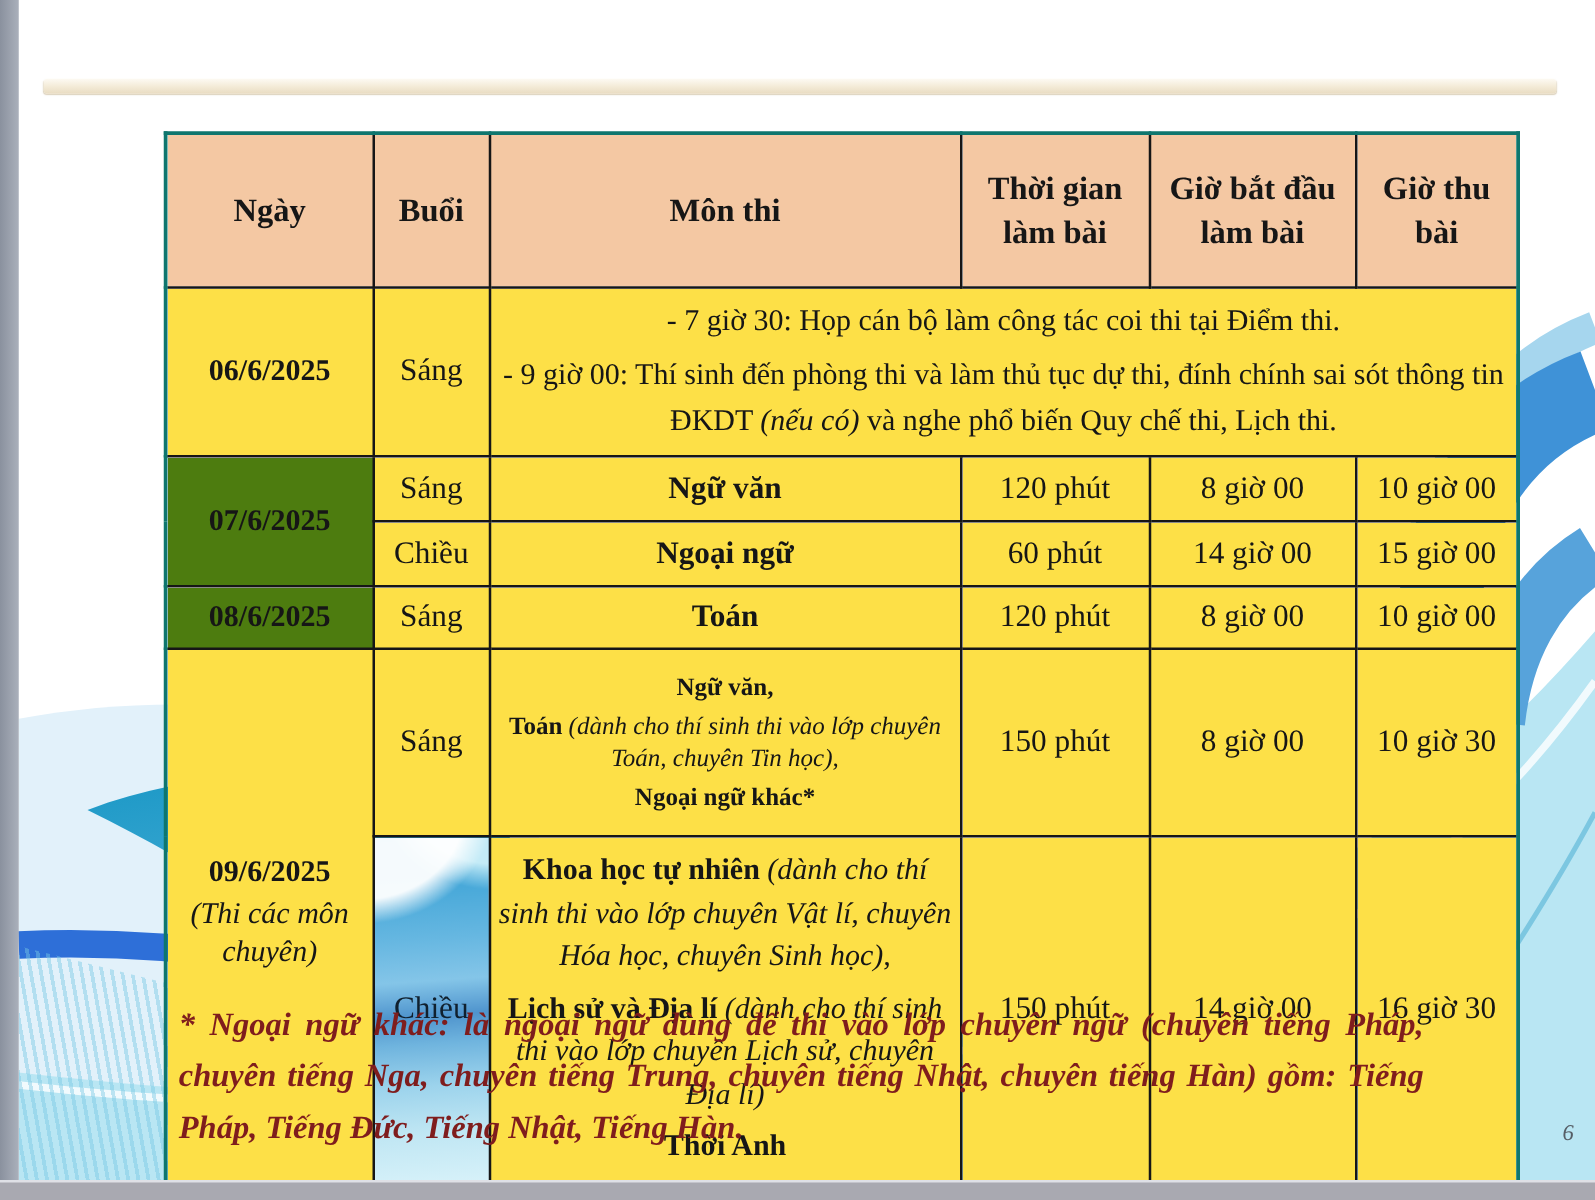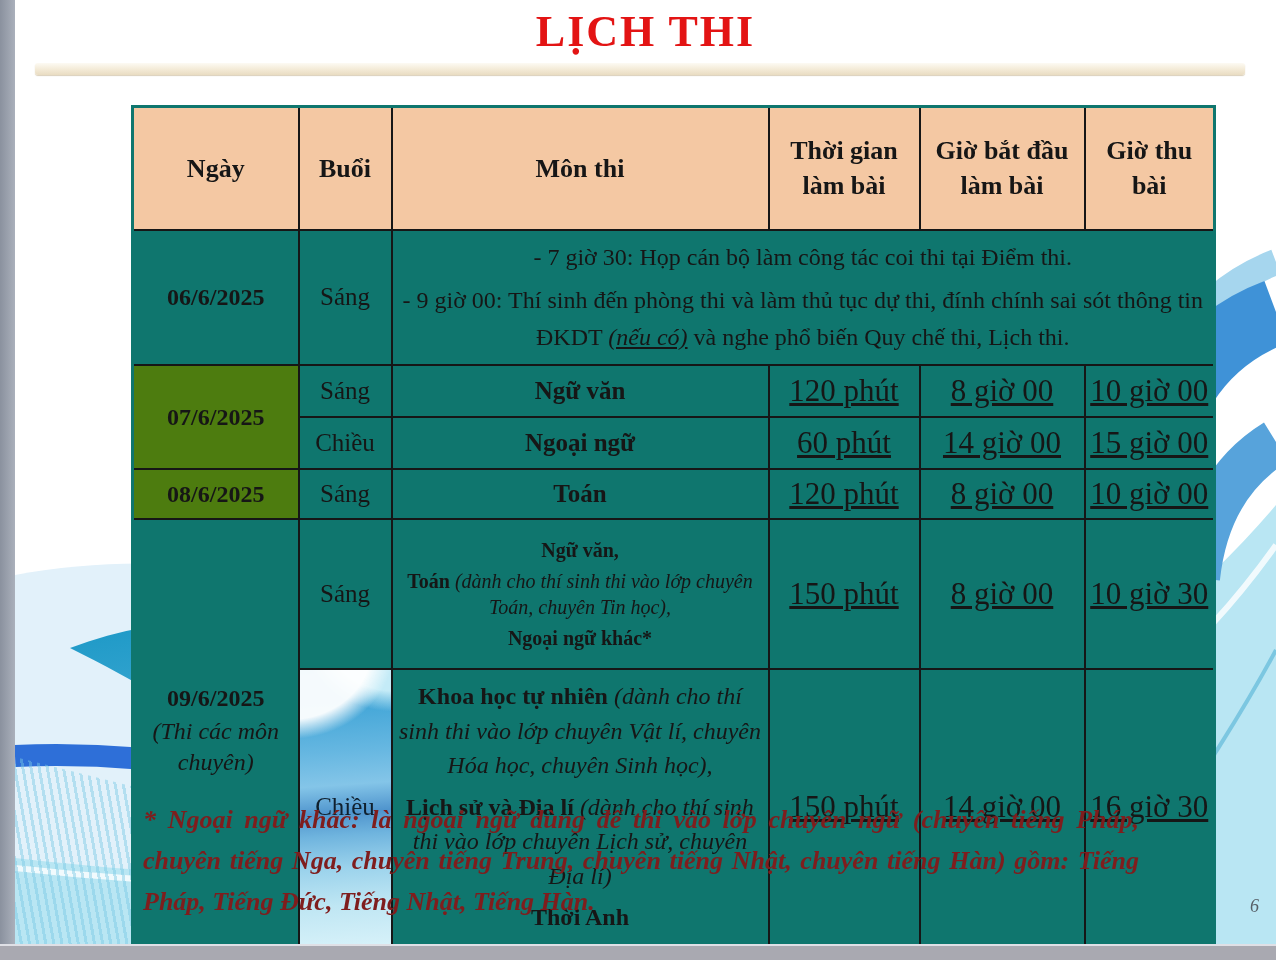--- a/index.html
+++ b/index.html
@@ -35,27 +35,27 @@
     position:absolute;left:131px;top:105px;width:1082px;z-index:3;
     border-collapse:collapse;table-layout:fixed;
     border:3px solid #0f766e;
     background:transparent;
   }
   .schedule th,.schedule td{
     border:2px solid #161616; vertical-align:middle; text-align:center;
     padding:2px 4px; overflow:hidden;
   }
   .peach{background:#f4c8a3;}
-  .green{background:#0f766e;}
+  .green{background:#fde047;}
   .whitebg{background:#4d7c0f;}
   .schedule th{font-size:26px;font-weight:bold;line-height:1.35;}
   .date{font-size:24px;font-weight:bold;}
   .session{font-size:25px;}
   .subject{font-size:25px;font-weight:bold;}
-  .val{font-size:31px;text-decoration:underline;}
+  .val{font-size:25px;}
   .notes-cell{text-align:justify;padding:4px 14px;}
   .notes-cell p{margin:6px 0;font-size:24px;line-height:1.55;}
   .subject-multi p{margin:5px 0;font-size:20px;line-height:1.3;}
   .subject-multi2 p{margin:7px 0;font-size:24px;line-height:1.44;}
   
   .decor-cell{
     background:
       radial-gradient(150px 130px at -12% -8%, rgba(255,255,255,.95) 0 55%, rgba(255,255,255,0) 70%),
       radial-gradient(150px 120px at 105% -12%, #c4ebf7 0 45%, rgba(0,0,0,0) 62%),
       linear-gradient(176deg,#2f9fd2 0%,#45a7d8 14%,#66b7e1 30%,#84c5e8 42%,#4f94cd 52%,#6fb4de 60%,#9cd3ec 72%,#bfe6f3 85%,#d6f1f9 100%);
@@ -96,21 +96,20 @@
     <path d="M1276,312 C1196,342 1157,412 1150,498" stroke="#3f92d7" stroke-width="66" fill="none"></path>
     <path d="M1276,400 C1216,430 1187,480 1180,542" stroke="#ffffff" stroke-width="12" fill="none"></path>
     <path d="M1276,442 C1227,472 1203,522 1197,578" stroke="#57a3db" stroke-width="46" fill="none"></path>
 
     <path d="M70,648 C190,602 330,618 408,668 C402,748 368,804 332,835 C298,780 180,702 70,648 Z" fill="url(#teal)"></path>
 
     <path d="M15,756 C150,750 300,775 405,822" stroke="#2e6fd8" stroke-width="22" fill="none"></path>
   </svg>
   <div class="pinstripes"></div>
 
-  <h1 class="title">LỊCH THI</h1>
   <div class="rule"></div>
 
   <table class="schedule">
     <colgroup>
       <col style="width:166px">
         <col style="width:93px">
         <col style="width:377px">
       <col style="width:151px">
         <col style="width:165px">
         <col style="width:130px">
@@ -124,21 +123,21 @@
         <th class="peach">Giờ bắt đầu làm bài</th>
         <th class="peach">Giờ thu bài</th>
       </tr>
     </thead>
     <tbody>
       <tr style="height:124px">
         <td class="green date">06/6/2025</td>
         <td class="green session">Sáng</td>
         <td class="green notes-cell" colspan="4">
           <p><span>- 7 giờ 30: Họp cán bộ làm công tác coi thi tại Điểm thi.</span></p>
-          <p><span>- 9 giờ 00: Thí sinh đến phòng thi và làm thủ tục dự thi, đính chính sai sót thông tin ĐKDT </span><span style="font-style: italic; text-decoration: underline;">(nếu có)</span><span> và nghe phổ biến Quy chế thi, Lịch thi.</span></p>
+          <p><span>- 9 giờ 00: Thí sinh đến phòng thi và làm thủ tục dự thi, đính chính sai sót thông tin ĐKDT </span><span style="font-style: italic;">(nếu có)</span><span> và nghe phổ biến Quy chế thi, Lịch thi.</span></p>
         </td>
       </tr>
       <tr style="height:52px">
         <td class="whitebg date" rowspan="2">07/6/2025</td>
         <td class="green session">Sáng</td>
         <td class="green subject">Ngữ văn</td>
         <td class="green val">120 phút</td>
         <td class="green val">8 giờ 00</td>
         <td class="green val">10 giờ 00</td>
       </tr>

